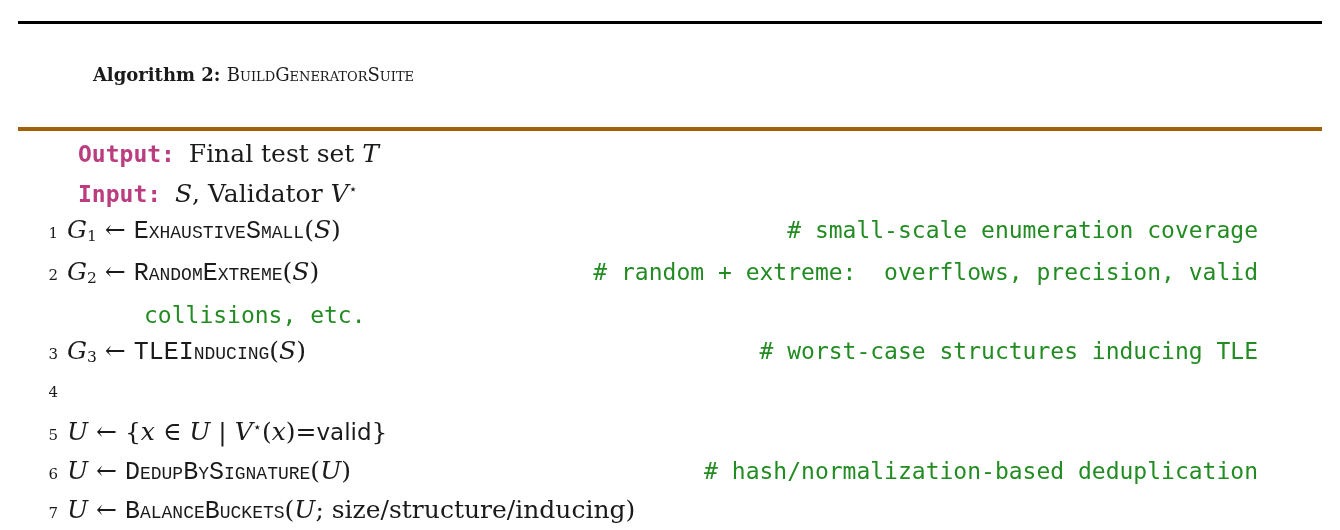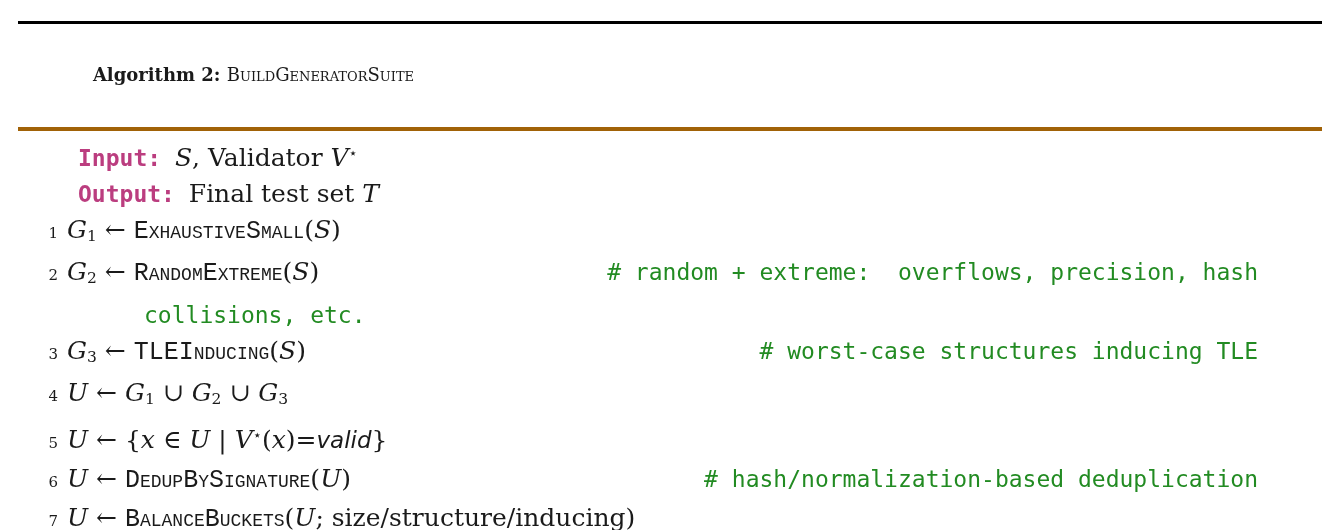--- a/index.html
+++ b/index.html
@@ -44,21 +44,21 @@
     text-align: right;
     font-size: 15px;
   }
   .code { white-space: pre; }
   .io .code { padding-left: 11px; }
   .cont .code { padding-left: 47px; }
   .seg-rm { }
   .seg-it { font-style: italic; }
   .seg-cal { font-style: italic; font-weight: 500; }
   .seg-sc { font-variant: small-caps; font-family: Liberation Mono, monospace; }
-  .seg-sf { font-family: "DejaVu Sans", sans-serif; font-size: 0.92em; font-style: italic; }
+  .seg-sf { font-family: "DejaVu Sans", sans-serif; font-size: 0.92em; }
   .seg-sub { font-size: 0.62em; vertical-align: -0.22em; }
   .seg-sup { font-size: 0.58em; vertical-align: 0.55em; font-family: "DejaVu Sans", sans-serif; }
   .seg-kw, .kw {
     font-family: "DejaVu Sans Mono", monospace;
     font-weight: bold;
     color: var(--kw, #bb3d7f);
     font-size: 23px;
     white-space: pre;
   }
   .seg-cm {
@@ -80,47 +80,47 @@
 </head>
 <body>
 
 <div class="algo-box">
   <div class="caption">
     <span class="cap-label">Algorithm 2: </span><span class="cap-name">BuildGeneratorSuite</span>
   </div>
   <div class="algo-body" id="algo-body">
       <div class="row io">
         <span class="num"></span>
-        <span class="code"><span class="kw">Input: </span><span class="seg-cal">S</span><span class="seg-rm">, Validator </span><span class="seg-it">V</span><span class="seg-sup">⋆</span></span>
+        <span class="code"><span class="kw">Output: </span><span class="seg-rm">Final test set </span><span class="seg-cal">T</span></span>
       </div>
       <div class="row io">
         <span class="num"></span>
-        <span class="code"><span class="kw">Output: </span><span class="seg-rm">Final test set </span><span class="seg-cal">T</span></span>
+        <span class="code"><span class="kw">Input: </span><span class="seg-cal">S</span><span class="seg-rm">, Validator </span><span class="seg-it">V</span><span class="seg-sup">⋆</span></span>
       </div>
       <div class="row">
         <span class="num">1</span>
         <span class="code"><span class="seg-cal">G</span><span class="seg-sub">1</span><span class="seg-rm"> ← </span><span class="seg-sc">ExhaustiveSmall</span><span class="seg-rm">(</span><span class="seg-cal">S</span><span class="seg-rm">)</span></span>
+        <span class="comment"># small-scale enumeration coverage</span>
       </div>
       <div class="row">
         <span class="num">2</span>
         <span class="code"><span class="seg-cal">G</span><span class="seg-sub">2</span><span class="seg-rm"> ← </span><span class="seg-sc">RandomExtreme</span><span class="seg-rm">(</span><span class="seg-cal">S</span><span class="seg-rm">)</span></span>
-        <span class="comment"># random + extreme:  overflows, precision, hash</span>
+        <span class="comment"># random + extreme:  overflows, precision, valid</span>
       </div>
       <div class="row cont">
         <span class="num"></span>
         <span class="code"><span class="seg-cm">collisions, etc.</span></span>
       </div>
       <div class="row">
         <span class="num">3</span>
         <span class="code"><span class="seg-cal">G</span><span class="seg-sub">3</span><span class="seg-rm"> ← </span><span class="seg-sc">TLEInducing</span><span class="seg-rm">(</span><span class="seg-cal">S</span><span class="seg-rm">)</span></span>
         <span class="comment"># worst-case structures inducing TLE</span>
       </div>
       <div class="row">
         <span class="num">4</span>
-        <span class="code"><span class="seg-cal">U</span><span class="seg-rm"> ← </span><span class="seg-cal">G</span><span class="seg-sub">1</span><span class="seg-rm"> ∪ </span><span class="seg-cal">G</span><span class="seg-sub">2</span><span class="seg-rm"> ∪ </span><span class="seg-cal">G</span><span class="seg-sub">3</span></span>
       </div>
       <div class="row">
         <span class="num">5</span>
         <span class="code"><span class="seg-cal">U</span><span class="seg-rm"> ← {</span><span class="seg-it">x</span><span class="seg-rm"> ∈ </span><span class="seg-cal">U</span><span class="seg-rm"> | </span><span class="seg-it">V</span><span class="seg-sup">⋆</span><span class="seg-rm">(</span><span class="seg-it">x</span><span class="seg-rm">)=</span><span class="seg-sf">valid</span><span class="seg-rm">}</span></span>
       </div>
       <div class="row">
         <span class="num">6</span>
         <span class="code"><span class="seg-cal">U</span><span class="seg-rm"> ← </span><span class="seg-sc">DedupBySignature</span><span class="seg-rm">(</span><span class="seg-cal">U</span><span class="seg-rm">)</span></span>
         <span class="comment"># hash/normalization-based deduplication</span>
       </div>

